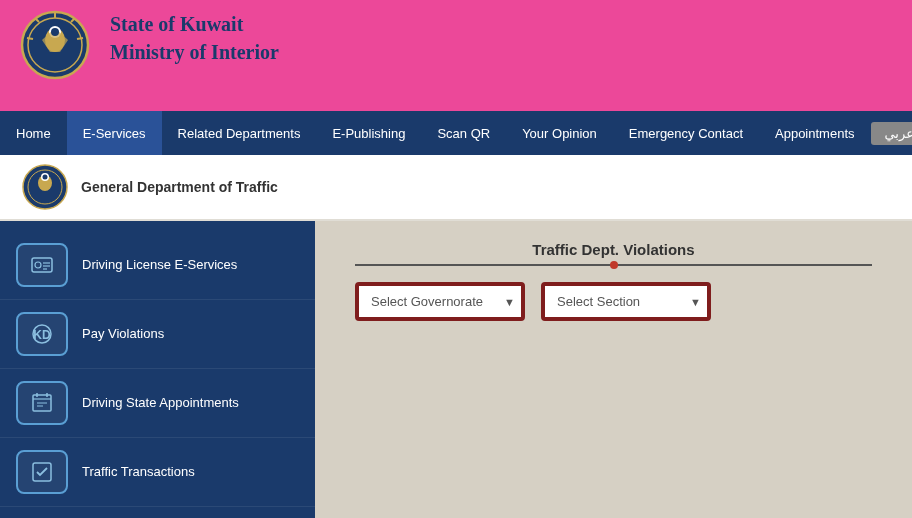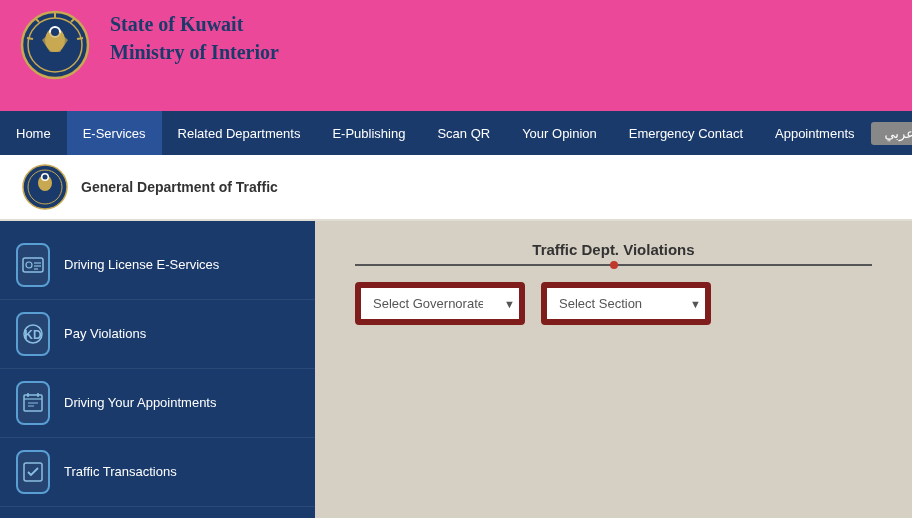--- a/index.html
+++ b/index.html
@@ -21,33 +21,33 @@
     .sub-header { background: #fff; display: flex; align-items: center; padding: 8px 21px; gap: 12px; border-bottom: 2px solid #e0ddd5; }
     .sub-logo { width: 48px; height: 48px; }
     .sub-title { font-size: 14px; color: #333; font-weight: bold; }
 
     
     .content { display: flex; min-height: 370px; }
 
     
     .sidebar { background: #1a3a6b; width: 315px; min-height: 370px; padding: 10px 0; flex-shrink: 0; }
     .sidebar-item { display: flex; align-items: center; gap: 14px; padding: 12px 16px; cursor: pointer; border-bottom: 1px solid rgba(255,255,255,0.08); text-align: right; }
-    .sidebar-icon { width: 34px; height: 44px; border: 2px solid #5a9fd4; border-radius: 8px; display: flex; align-items: center; justify-content: center; flex-shrink: 0; background: rgba(255,255,255,0.05); }
+    .sidebar-icon { width: 52px; height: 44px; border: 2px solid #5a9fd4; border-radius: 8px; display: flex; align-items: center; justify-content: center; flex-shrink: 0; background: rgba(255,255,255,0.05); }
     .sidebar-icon svg { width: 24px; height: 24px; fill: #8bbfe0; }
     .sidebar-label { color: #fff; font-size: 13px; line-height: 1.3; }
 
     
     .main { flex: 1; padding: 20px 40px; }
     .map-section { }
     .map-title { text-align: center; font-size: 15px; color: #333; margin-bottom: 6px; font-weight: bold; }
     .map-line { width: 100%; height: 2px; background: #555; margin-bottom: 16px; position: relative; }
     .map-line-dot { width: 8px; height: 8px; background: #c0392b; border-radius: 50%; position: absolute; bottom: -3px; left: 50%; transform: translateX(-50%); }
     .dropdowns { display: flex; gap: 16px; margin-top: 10px; }
     .dropdown-wrap { position: relative; }
-    .dropdown-wrap select { appearance: none; -webkit-appearance: none; border: 6px solid #7f1d1d; border-radius: 4px; padding: 8px 36px 8px 12px; font-size: 13px; color: #555; background: #fff; width: 170px; cursor: pointer; }
+    .dropdown-wrap select { appearance: none; -webkit-appearance: none; border: 4px solid #7f1d1d; border-radius: 4px; padding: 8px 36px 8px 12px; font-size: 13px; color: #555; background: #fff; width: 170px; cursor: pointer; }
     .dropdown-arrow { position: absolute; right: 10px; top: 50%; transform: translateY(-50%); pointer-events: none; color: #555; font-size: 11px; }
   </style>
 </head>
 <body>
 
 <div class="header">
   <div class="header-logo">
     <svg viewBox="0 0 70 70" xmlns="http://www.w3.org/2000/svg">
       <circle cx="35" cy="35" r="33" fill="#1a3a6b" stroke="#c8a850" stroke-width="2.5"></circle>
       <circle cx="35" cy="35" r="27" fill="none" stroke="#c8a850" stroke-width="1.5"></circle>
@@ -126,21 +126,21 @@
       <div class="sidebar-icon">
         <svg viewBox="0 0 24 24" xmlns="http://www.w3.org/2000/svg">
           <rect x="3" y="4" width="18" height="16" rx="1" fill="none" stroke="#8bbfe0" stroke-width="1.5"></rect>
           <line x1="3" y1="8" x2="21" y2="8" stroke="#8bbfe0" stroke-width="1.2"></line>
           <line x1="7" y1="2" x2="7" y2="6" stroke="#8bbfe0" stroke-width="1.5"></line>
           <line x1="17" y1="2" x2="17" y2="6" stroke="#8bbfe0" stroke-width="1.5"></line>
           <line x1="7" y1="12" x2="17" y2="12" stroke="#8bbfe0" stroke-width="1"></line>
           <line x1="7" y1="15" x2="13" y2="15" stroke="#8bbfe0" stroke-width="1"></line>
         </svg>
       </div>
-      <div class="sidebar-label">Driving Your Appointments</div>
+      <div class="sidebar-label">Driving State Appointments</div>
     </div>
 
     <div class="sidebar-item">
       <div class="sidebar-icon">
         <svg viewBox="0 0 24 24" xmlns="http://www.w3.org/2000/svg">
           <rect x="3" y="3" width="18" height="18" rx="2" fill="none" stroke="#8bbfe0" stroke-width="1.5"></rect>
           <polyline points="7,12 10,15 17,8" fill="none" stroke="#8bbfe0" stroke-width="1.8"></polyline>
         </svg>
       </div>
       <div class="sidebar-label">Traffic Transactions</div>

